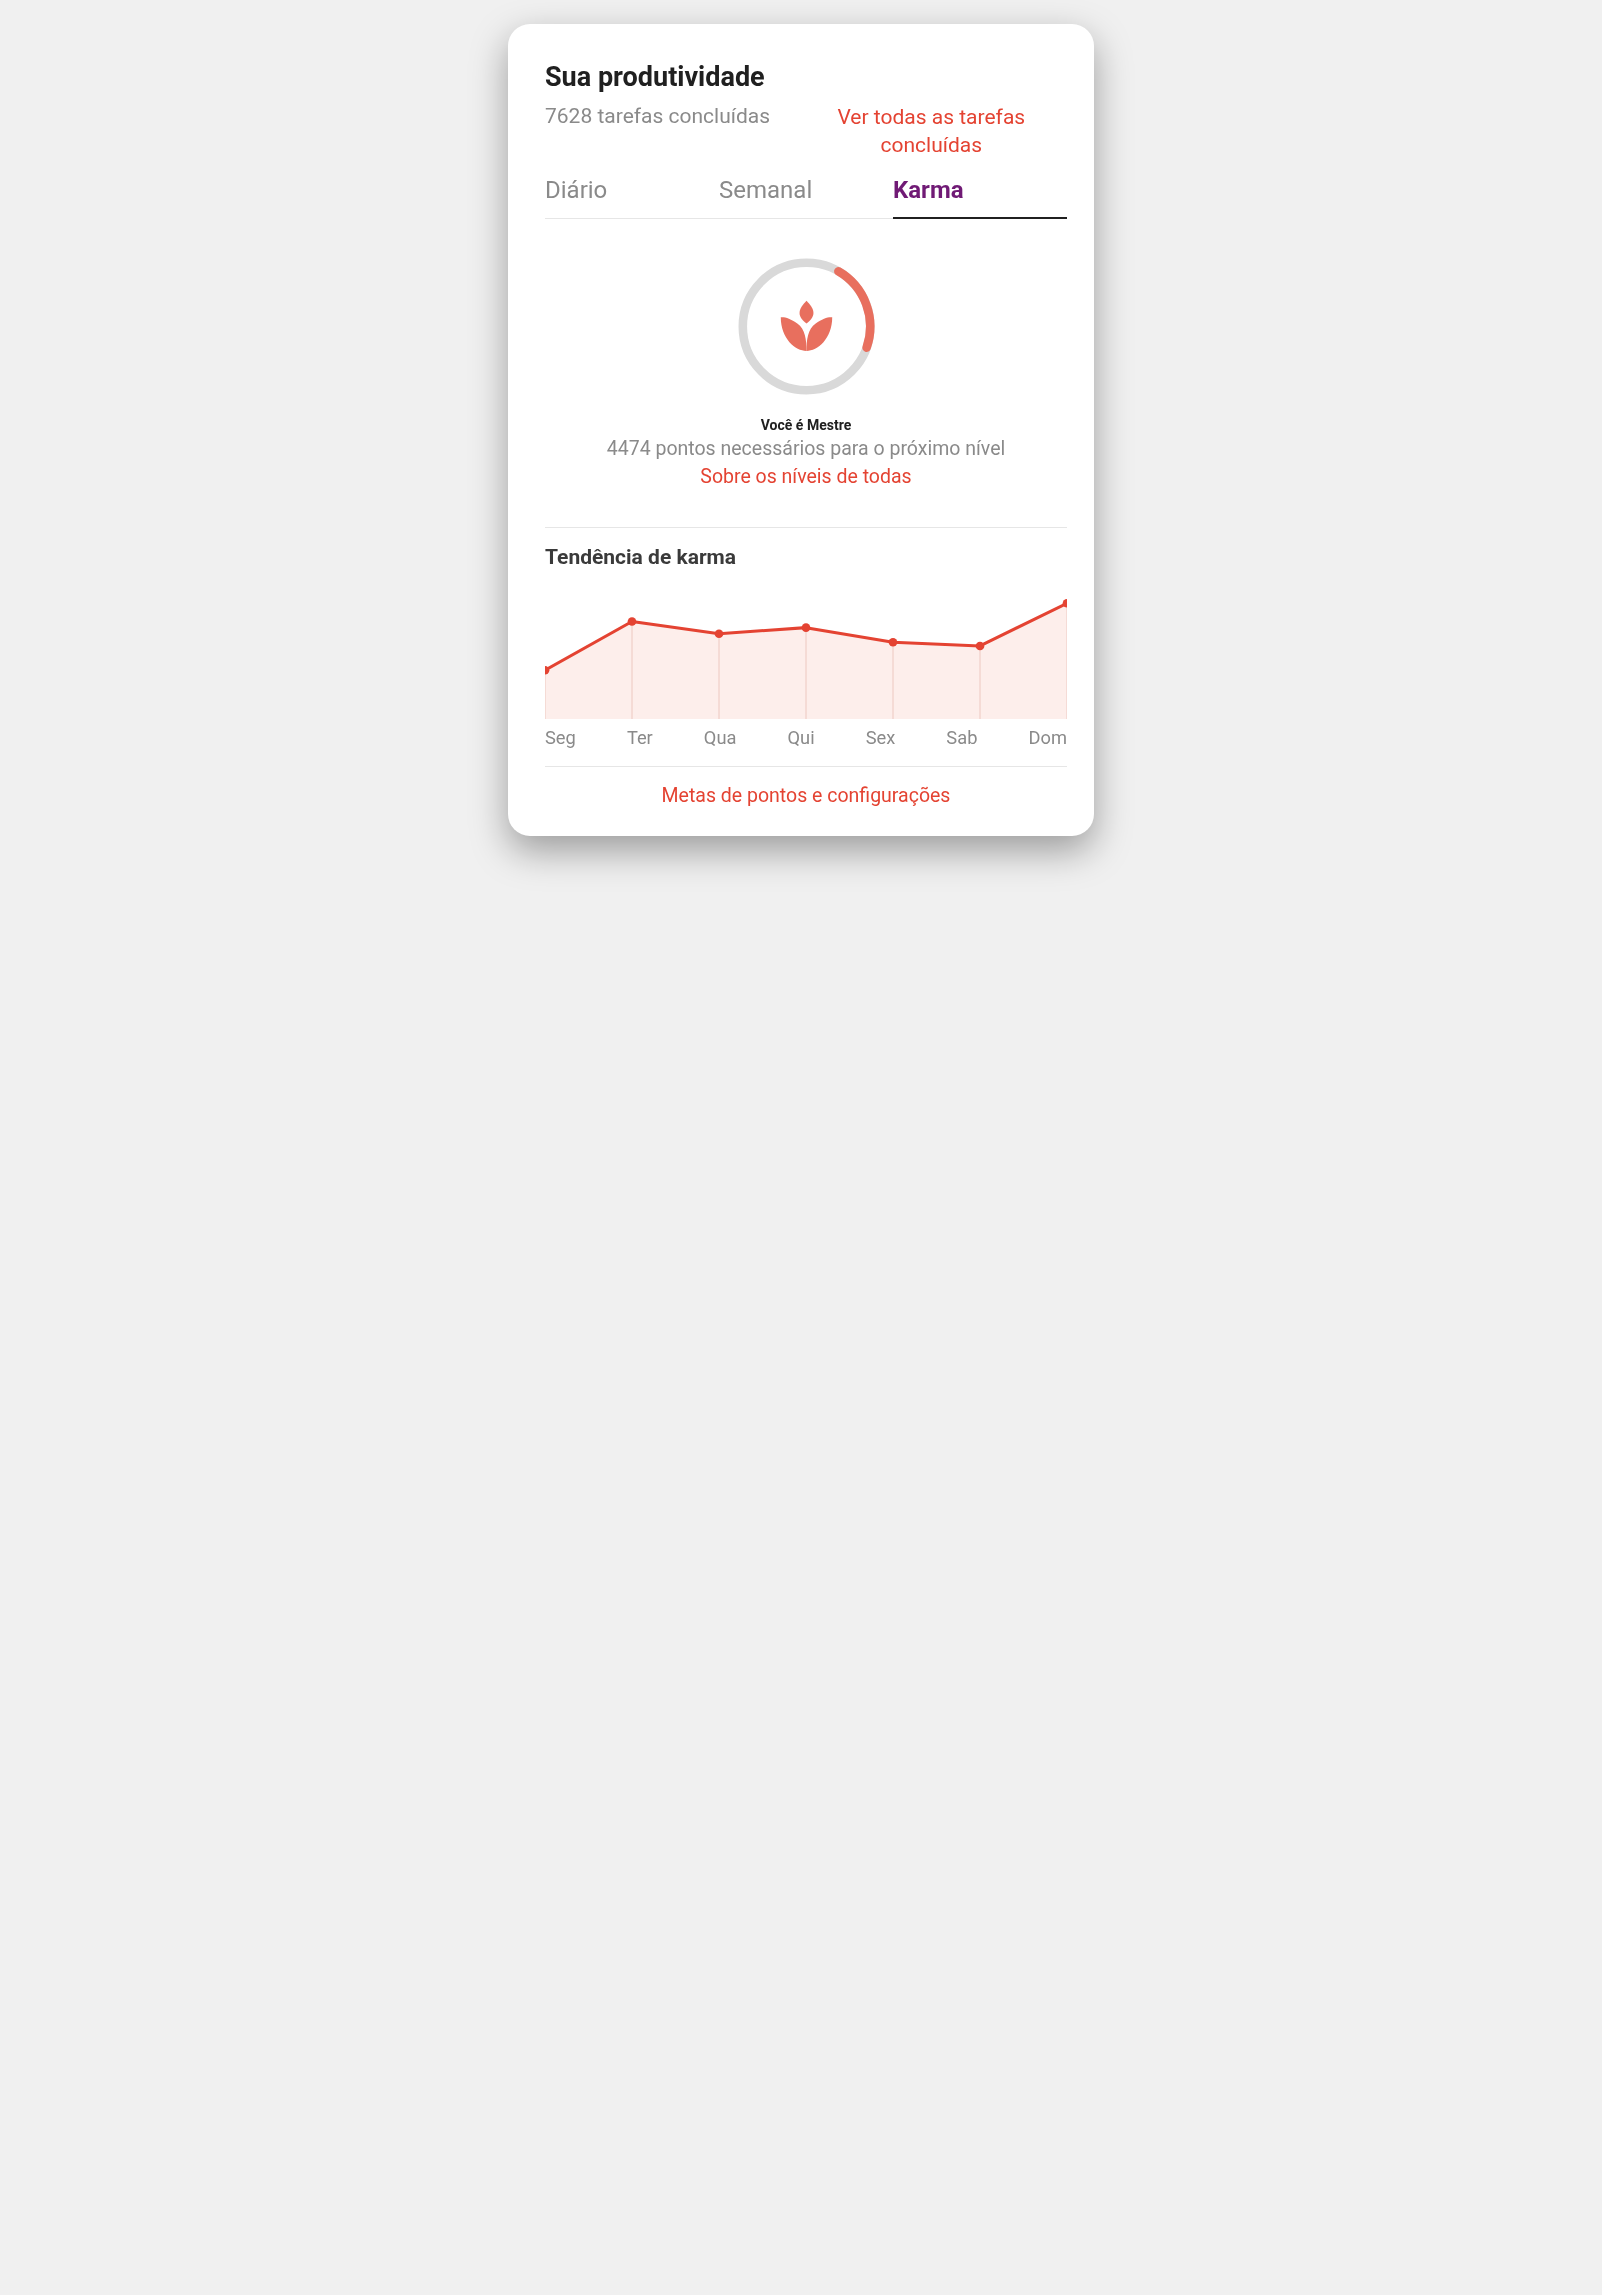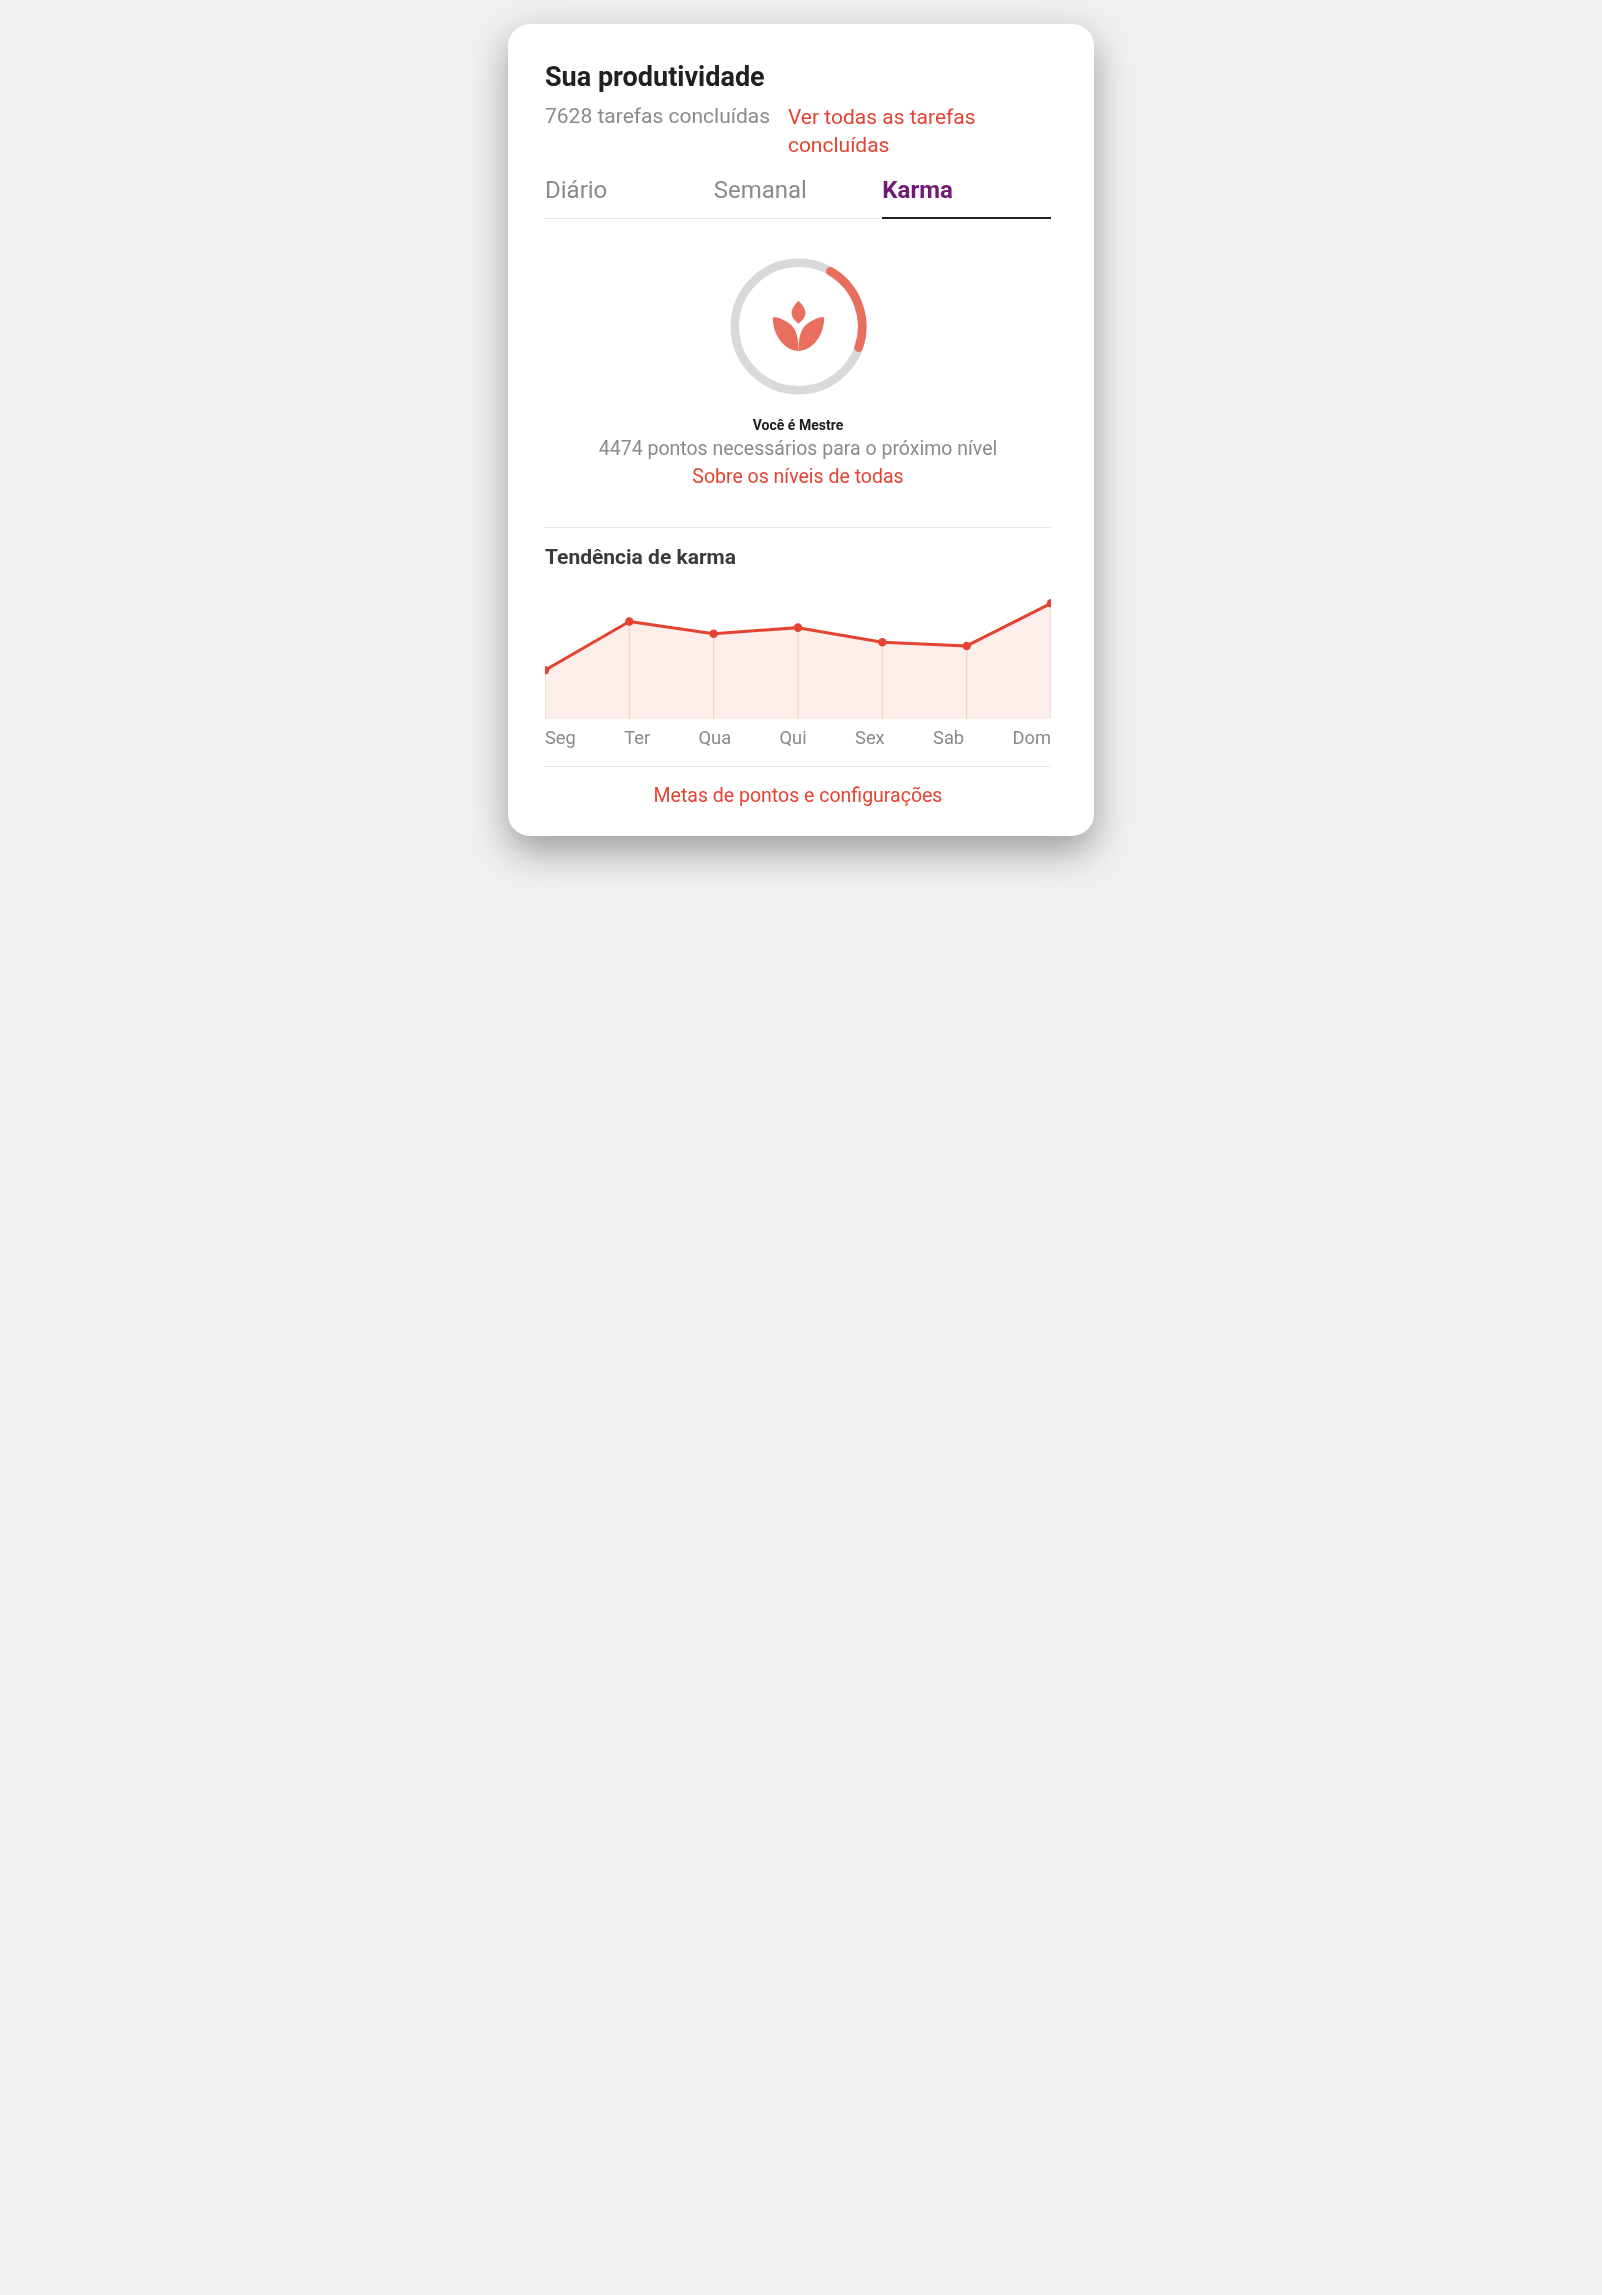--- a/index.html
+++ b/index.html
@@ -10,21 +10,21 @@
     display: flex;
     align-items: flex-start;
     justify-content: center;
     padding: 24.4px;
   }
   .card {
     width: 586px;
     background: #fff;
     border-radius: 22px;
     box-shadow: 0 14.7px 37px rgba(0,0,0,0.35);
-    padding: 37px 43px 29px 37px;
+    padding: 37px 27px 29px 37px;
     color: #202020;
   }
   .title {
     font-size: 27px;
     font-weight: 700;
     color: #202020;
     margin-bottom: 11px;
   }
   .subhead-row {
     display: flex;
@@ -33,21 +33,21 @@
     margin-bottom: 6.1px;
   }
   .subhead-left {
     font-size: 21px;
     color: #8a8a8a;
     font-weight: 400;
   }
   .subhead-right {
     font-size: 21px;
     color: #e44332;
-    text-align: left;
+    text-align: center;
     max-width: 52%;
     line-height: 1.3;
     font-weight: 400;
     cursor: pointer;
   }
   .tabs {
     display: flex;
     border-bottom: 1.2px solid #e6e6e6;
     margin-top: 4.9px;
   }

